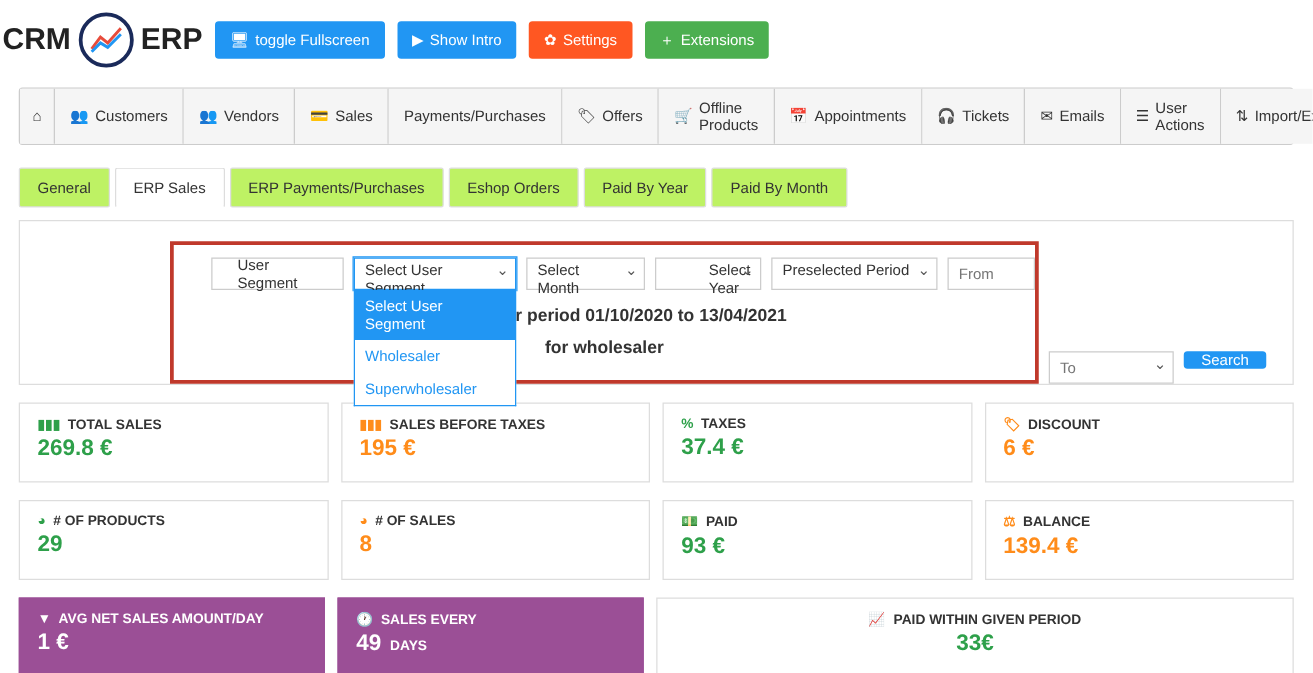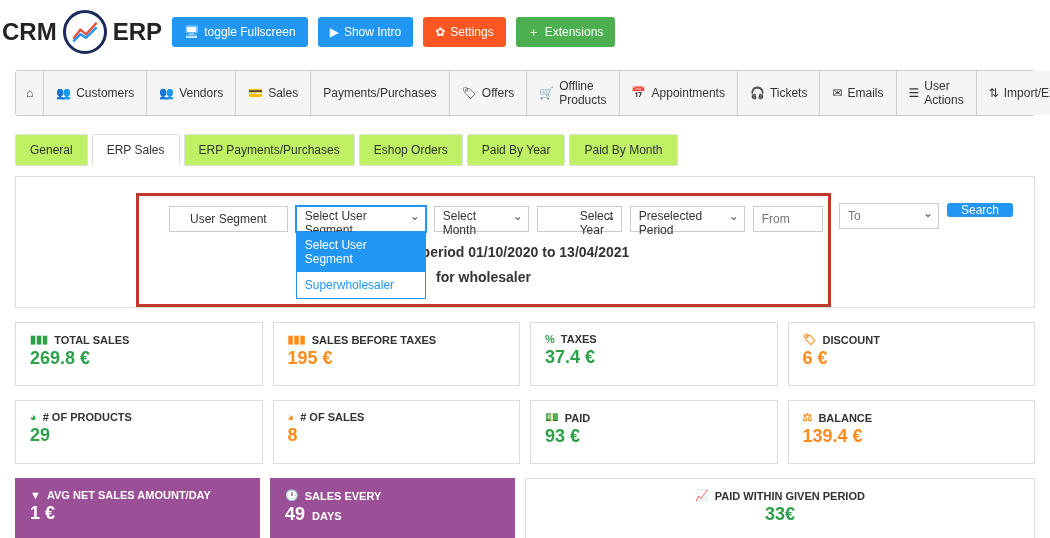--- a/index.html
+++ b/index.html
@@ -26,21 +26,21 @@
   .sel { border: 1px solid #ccc; background: #fff; font-size: 12px; height: 26px; padding: 2px 18px 2px 8px; appearance: none; -webkit-appearance: none; position: relative; }
   .sel-wrap { position: relative; display: inline-block; }
   .sel-wrap::after { content: "⌄"; position: absolute; right: 6px; top: 3px; font-size: 12px; pointer-events: none; color: #555; }
   .sel.active { border-color: #2196f3; outline: 1px solid #2196f3; }
   .dropdown { position: absolute; top: 26px; left: 0; right: 0; border: 1px solid #2196f3; border-top: none; background: #fff; z-index: 10; }
   .dropdown .opt { padding: 6px 8px; font-size: 12px; cursor: pointer; color: #2196f3; }
   .dropdown .opt.sel-opt { background: #2196f3; color: #fff; }
   .input-date { border: 1px solid #ccc; height: 26px; font-size: 12px; padding: 2px 8px; width: 120px; }
   .search-btn { background: #2196f3; color: #fff; border: none; height: 14px; padding: 0 14px; font-size: 12px; border-radius: 3px; cursor: pointer; }
   .analysis-text { text-align: center; font-weight: 700; font-size: 14px; color: #333; line-height: 1.8; }
-  .outer-row { display:flex; align-items:flex-start; margin-left:85px; }
+  .outer-row { display:flex; align-items:flex-end; margin-left:85px; }
   .cards { display: flex; flex-wrap: wrap; gap: 10px; margin: 14px 15px 0; }
   .card { flex: 1 1 240px; min-width: 240px; border: 1px solid #ddd; background: #fff; padding: 10px 14px 8px; min-height: 64px; position: relative; }
   .card.purple { background: #9b4f96; color: #fff; border-color: #9b4f96; }
   .card.wide2 { flex: 2 1 500px; }
   .card-title { font-size: 11px; font-weight: 600; text-transform: uppercase; display: flex; align-items: center; gap: 6px; }
   .card-val { font-weight: 700; font-size: 18px; margin-top: 2px; }
   .g { color: #2ea04a; }
   .o { color: #ff8c1a; }
   .card.purple .card-val, .card.purple .card-title { color: #fff; }
   .card-val .unit { font-size: 11px; font-weight: 700; margin-left: 2px; }
@@ -138,31 +138,32 @@
 
 <div class="filter-panel">
   <div class="outer-row">
     <div class="redbox">
       <div class="filters-row" style="padding-left:30px;">
         <div class="seglabel">User Segment</div>
         <div class="sel-wrap" style="width:130px;">
           <div class="sel active" style="width:130px;">Select User Segment</div>
           <div class="dropdown">
             <div class="opt sel-opt">Select User Segment</div>
+            <div class="opt">Wholesaler</div>
             <div class="opt">Superwholesaler</div>
           </div>
         </div>
         <div class="sel-wrap">
             <div class="sel" style="width:95px;">Select Month</div>
           </div>
         <div class="sel-wrap">
             <div class="sel" style="width:85px;padding-left:42px;">Select Year</div>
           </div>
         <div class="sel-wrap">
-            <div class="sel" style="width:115px;">Preselected Period</div>
+            <div class="sel" style="width:133px;">Preselected Period</div>
           </div>
         <input class="input-date" style="width: 70px;" placeholder="From">
       </div>
       <div class="analysis-text">
         <div>Analysis for period 01/10/2020 to 13/04/2021</div>
         <div>for wholesaler</div>
       </div>
     </div>
     <div style="display:flex; gap:8px; padding-top:10px; margin-left:8px;">
       <div class="sel-wrap"><input class="input-date" style="width: 100px;" placeholder="To"></div>

